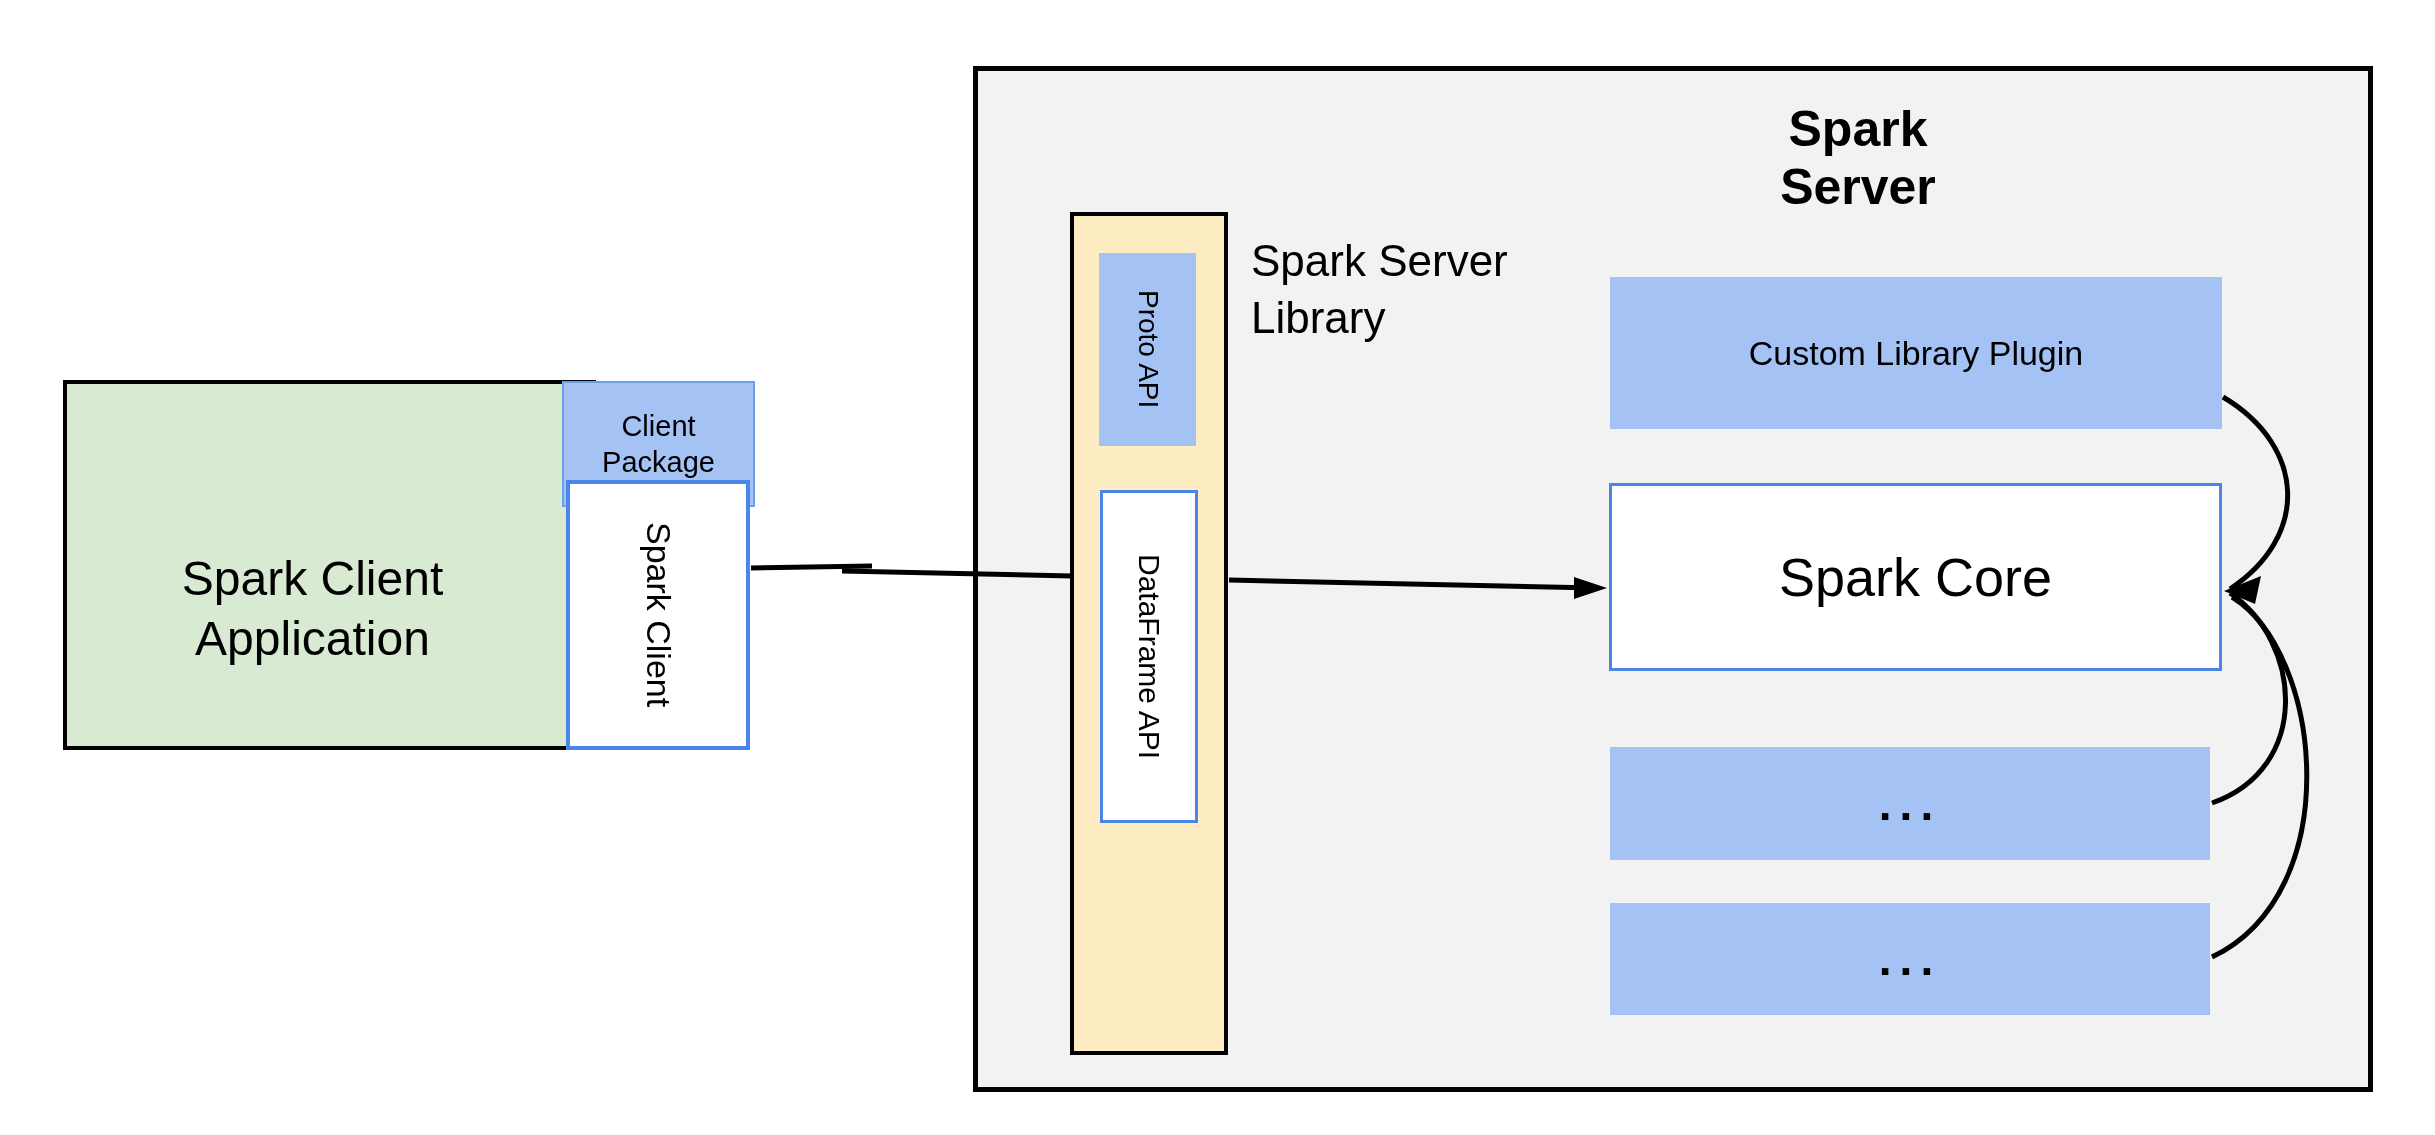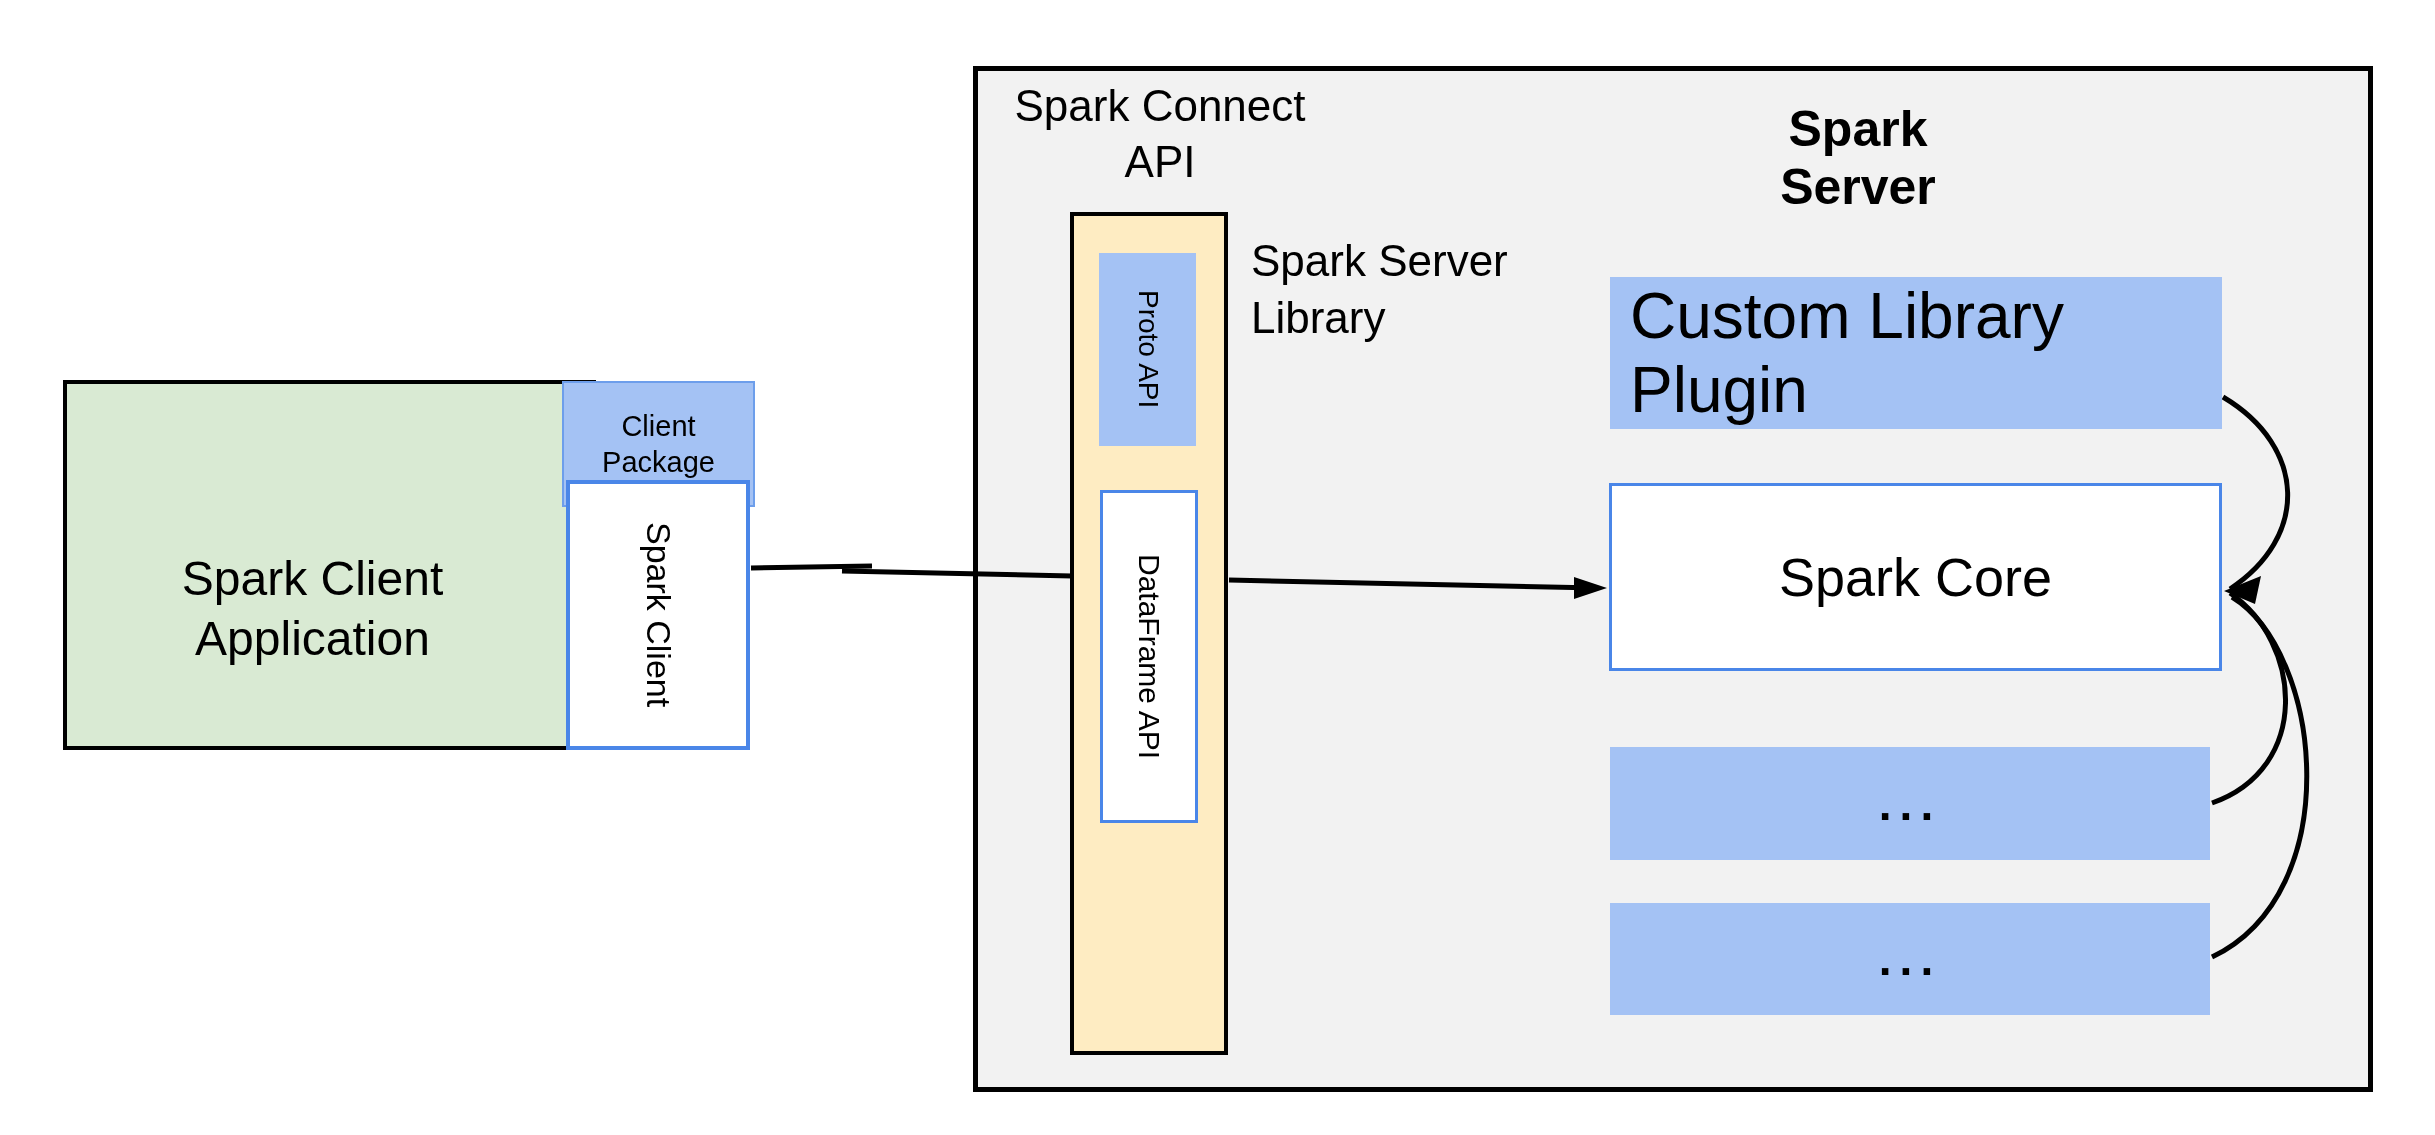--- a/index.html
+++ b/index.html
@@ -75,21 +75,21 @@
   }
 
   
   .server-title {
     left: 1708px; top: 100px; width: 300px;
     text-align: center; font-size: 50px; font-weight: bold; z-index: 3;
   }
   .plugin-box {
     left: 1610px; top: 277px; width: 612px; height: 152px;
     background: #a4c2f4; display: flex; align-items: center; justify-content: center;
-    font-size: 64px; z-index: 2; padding-left: 20px;
+    font-size: 34px; z-index: 2;
   }
   .core-box {
     left: 1609px; top: 483px; width: 613px; height: 188px;
     background: #ffffff; border: 3px solid #4a86e8;
     display: flex; align-items: center; justify-content: center;
     font-size: 54px; z-index: 2;
   }
   .slot-box {
     left: 1610px; width: 600px;
     background: #a4c2f4; display: flex; align-items: center; justify-content: center;
@@ -124,21 +124,20 @@
   <div class="abs client-app-label">Spark Client Application</div>
 
   <div class="abs client-package-box">
     <span>Client Package</span>
   </div>
 
   <div class="abs spark-client-box">
     <span class="vtext">Spark Client</span>
   </div>
 
-  <div class="abs connect-api-label">Spark Connect API</div>
 
   <div class="abs server-lib-box"></div>
 
   <div class="abs proto-api-box">
     <span class="vtext">Proto API</span>
   </div>
 
   <div class="abs dataframe-api-box">
     <span class="vtext">DataFrame API</span>
   </div>

